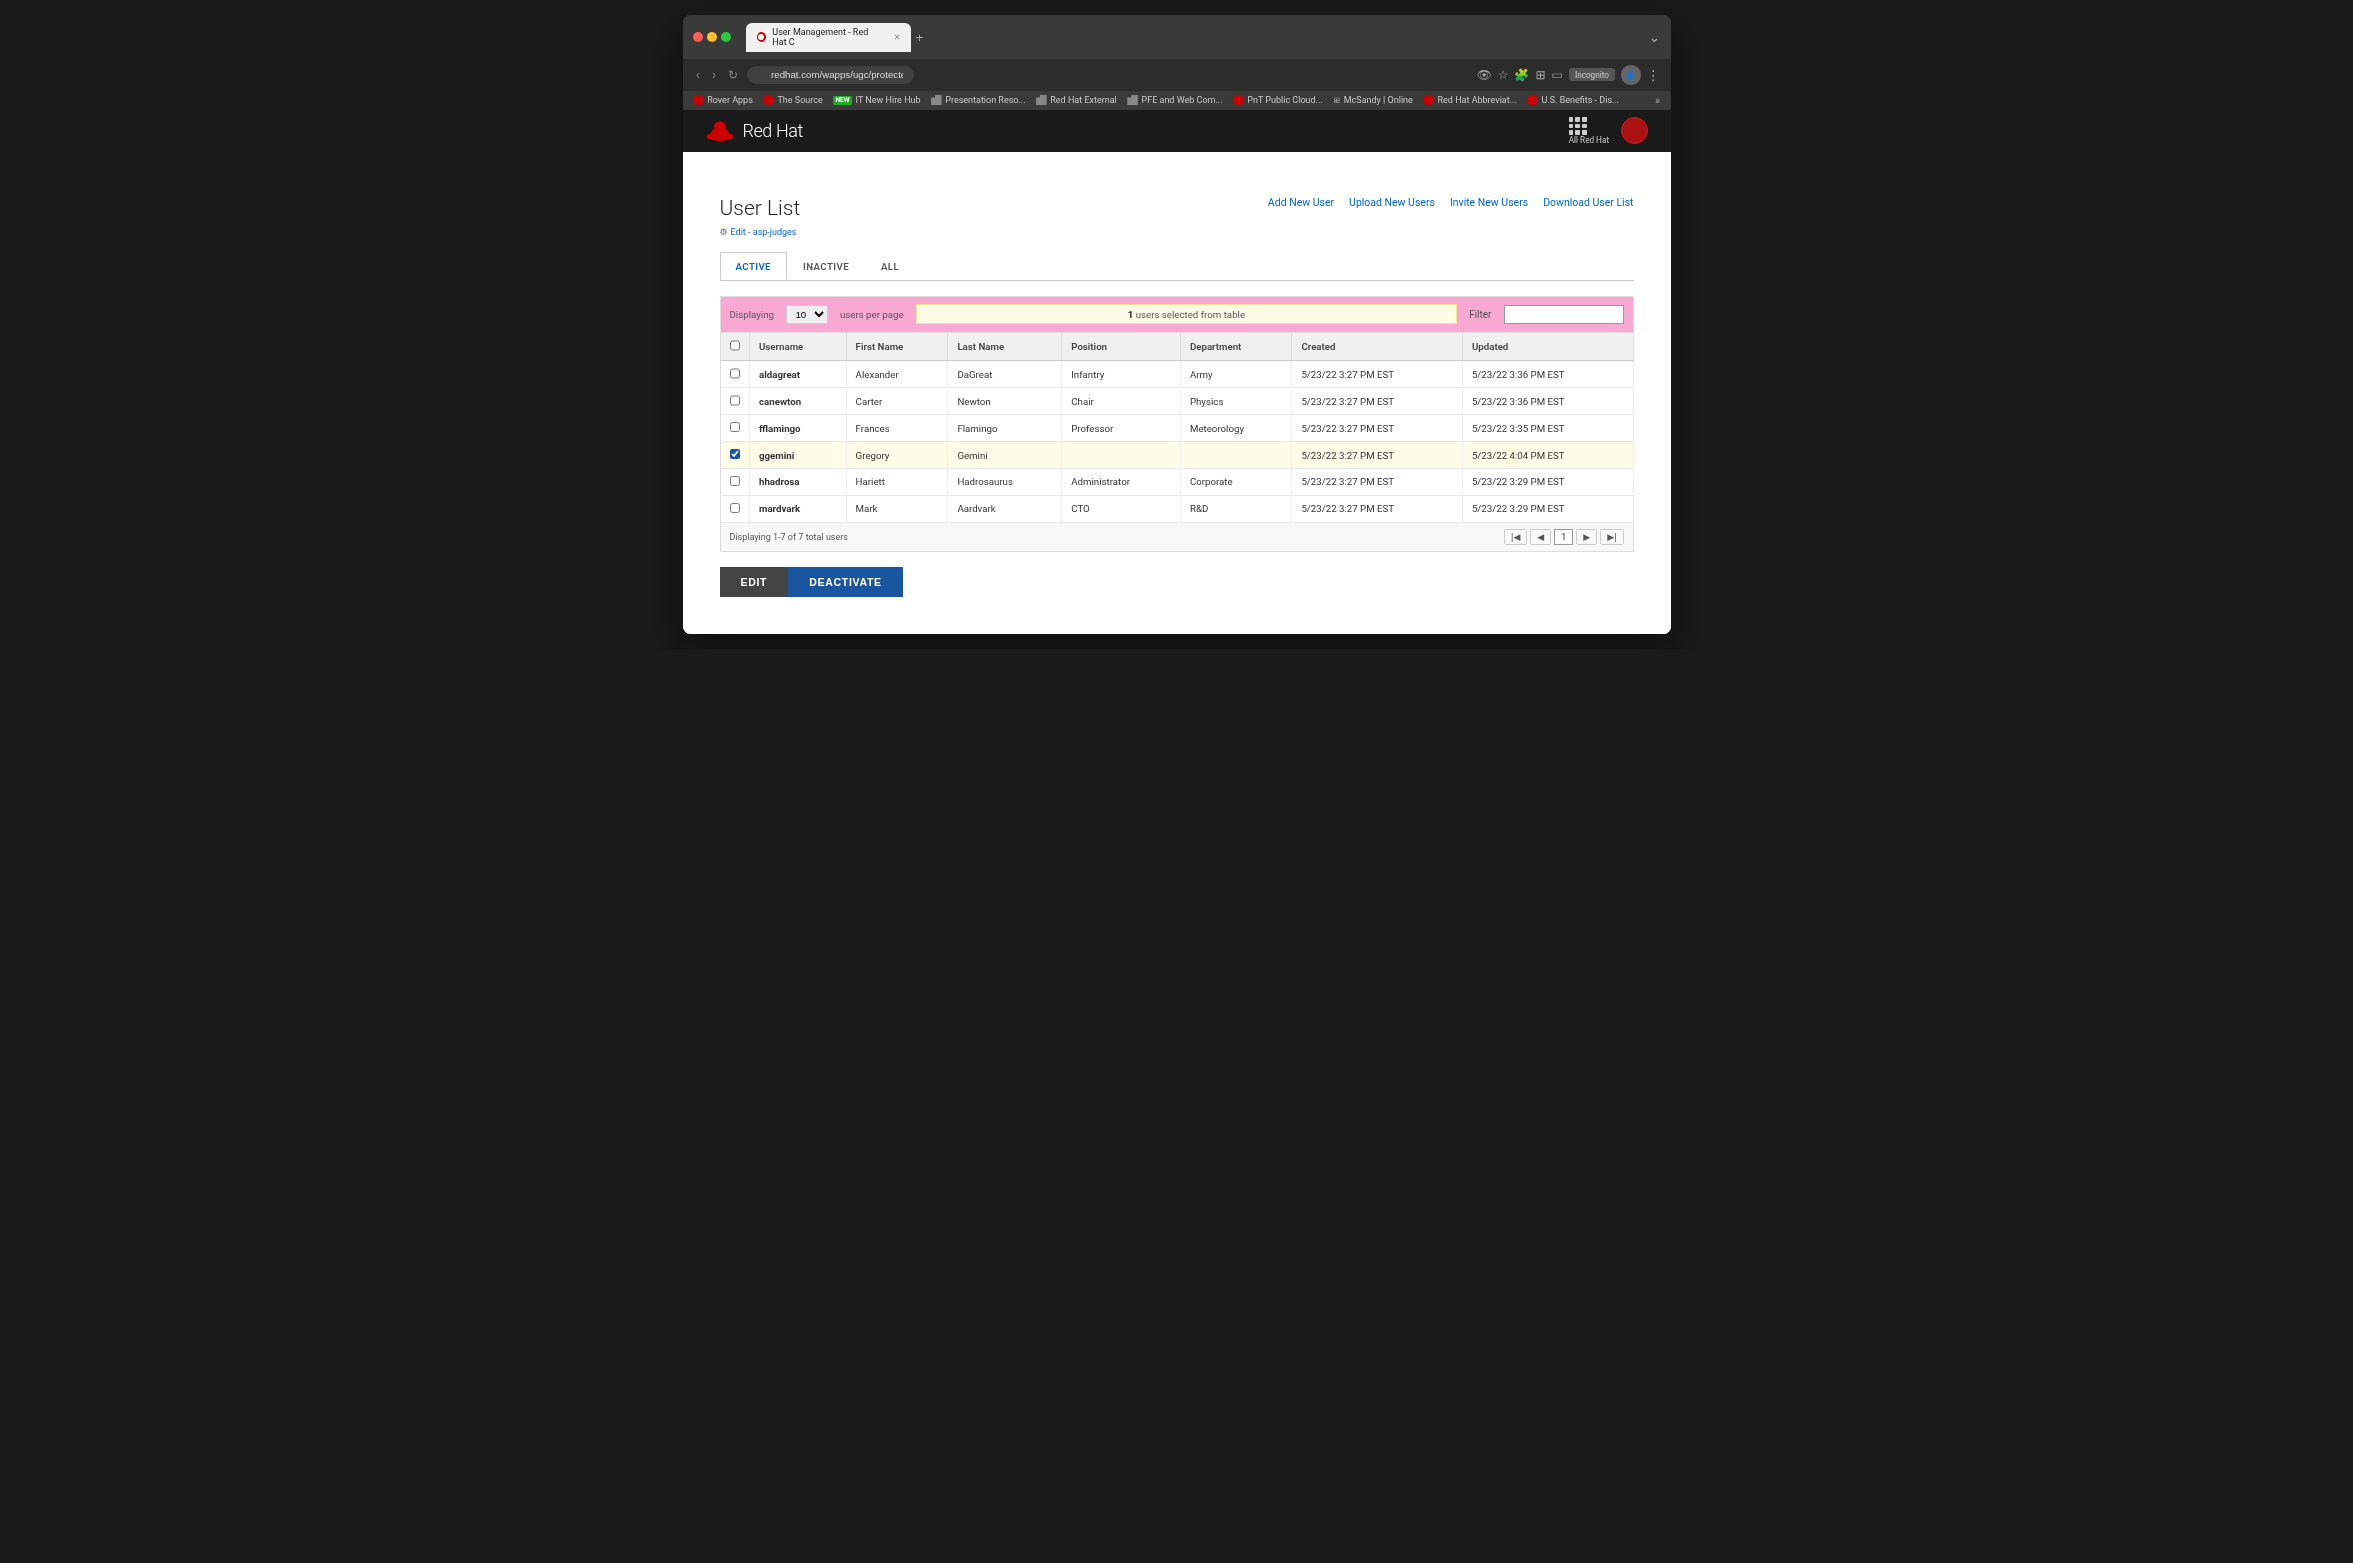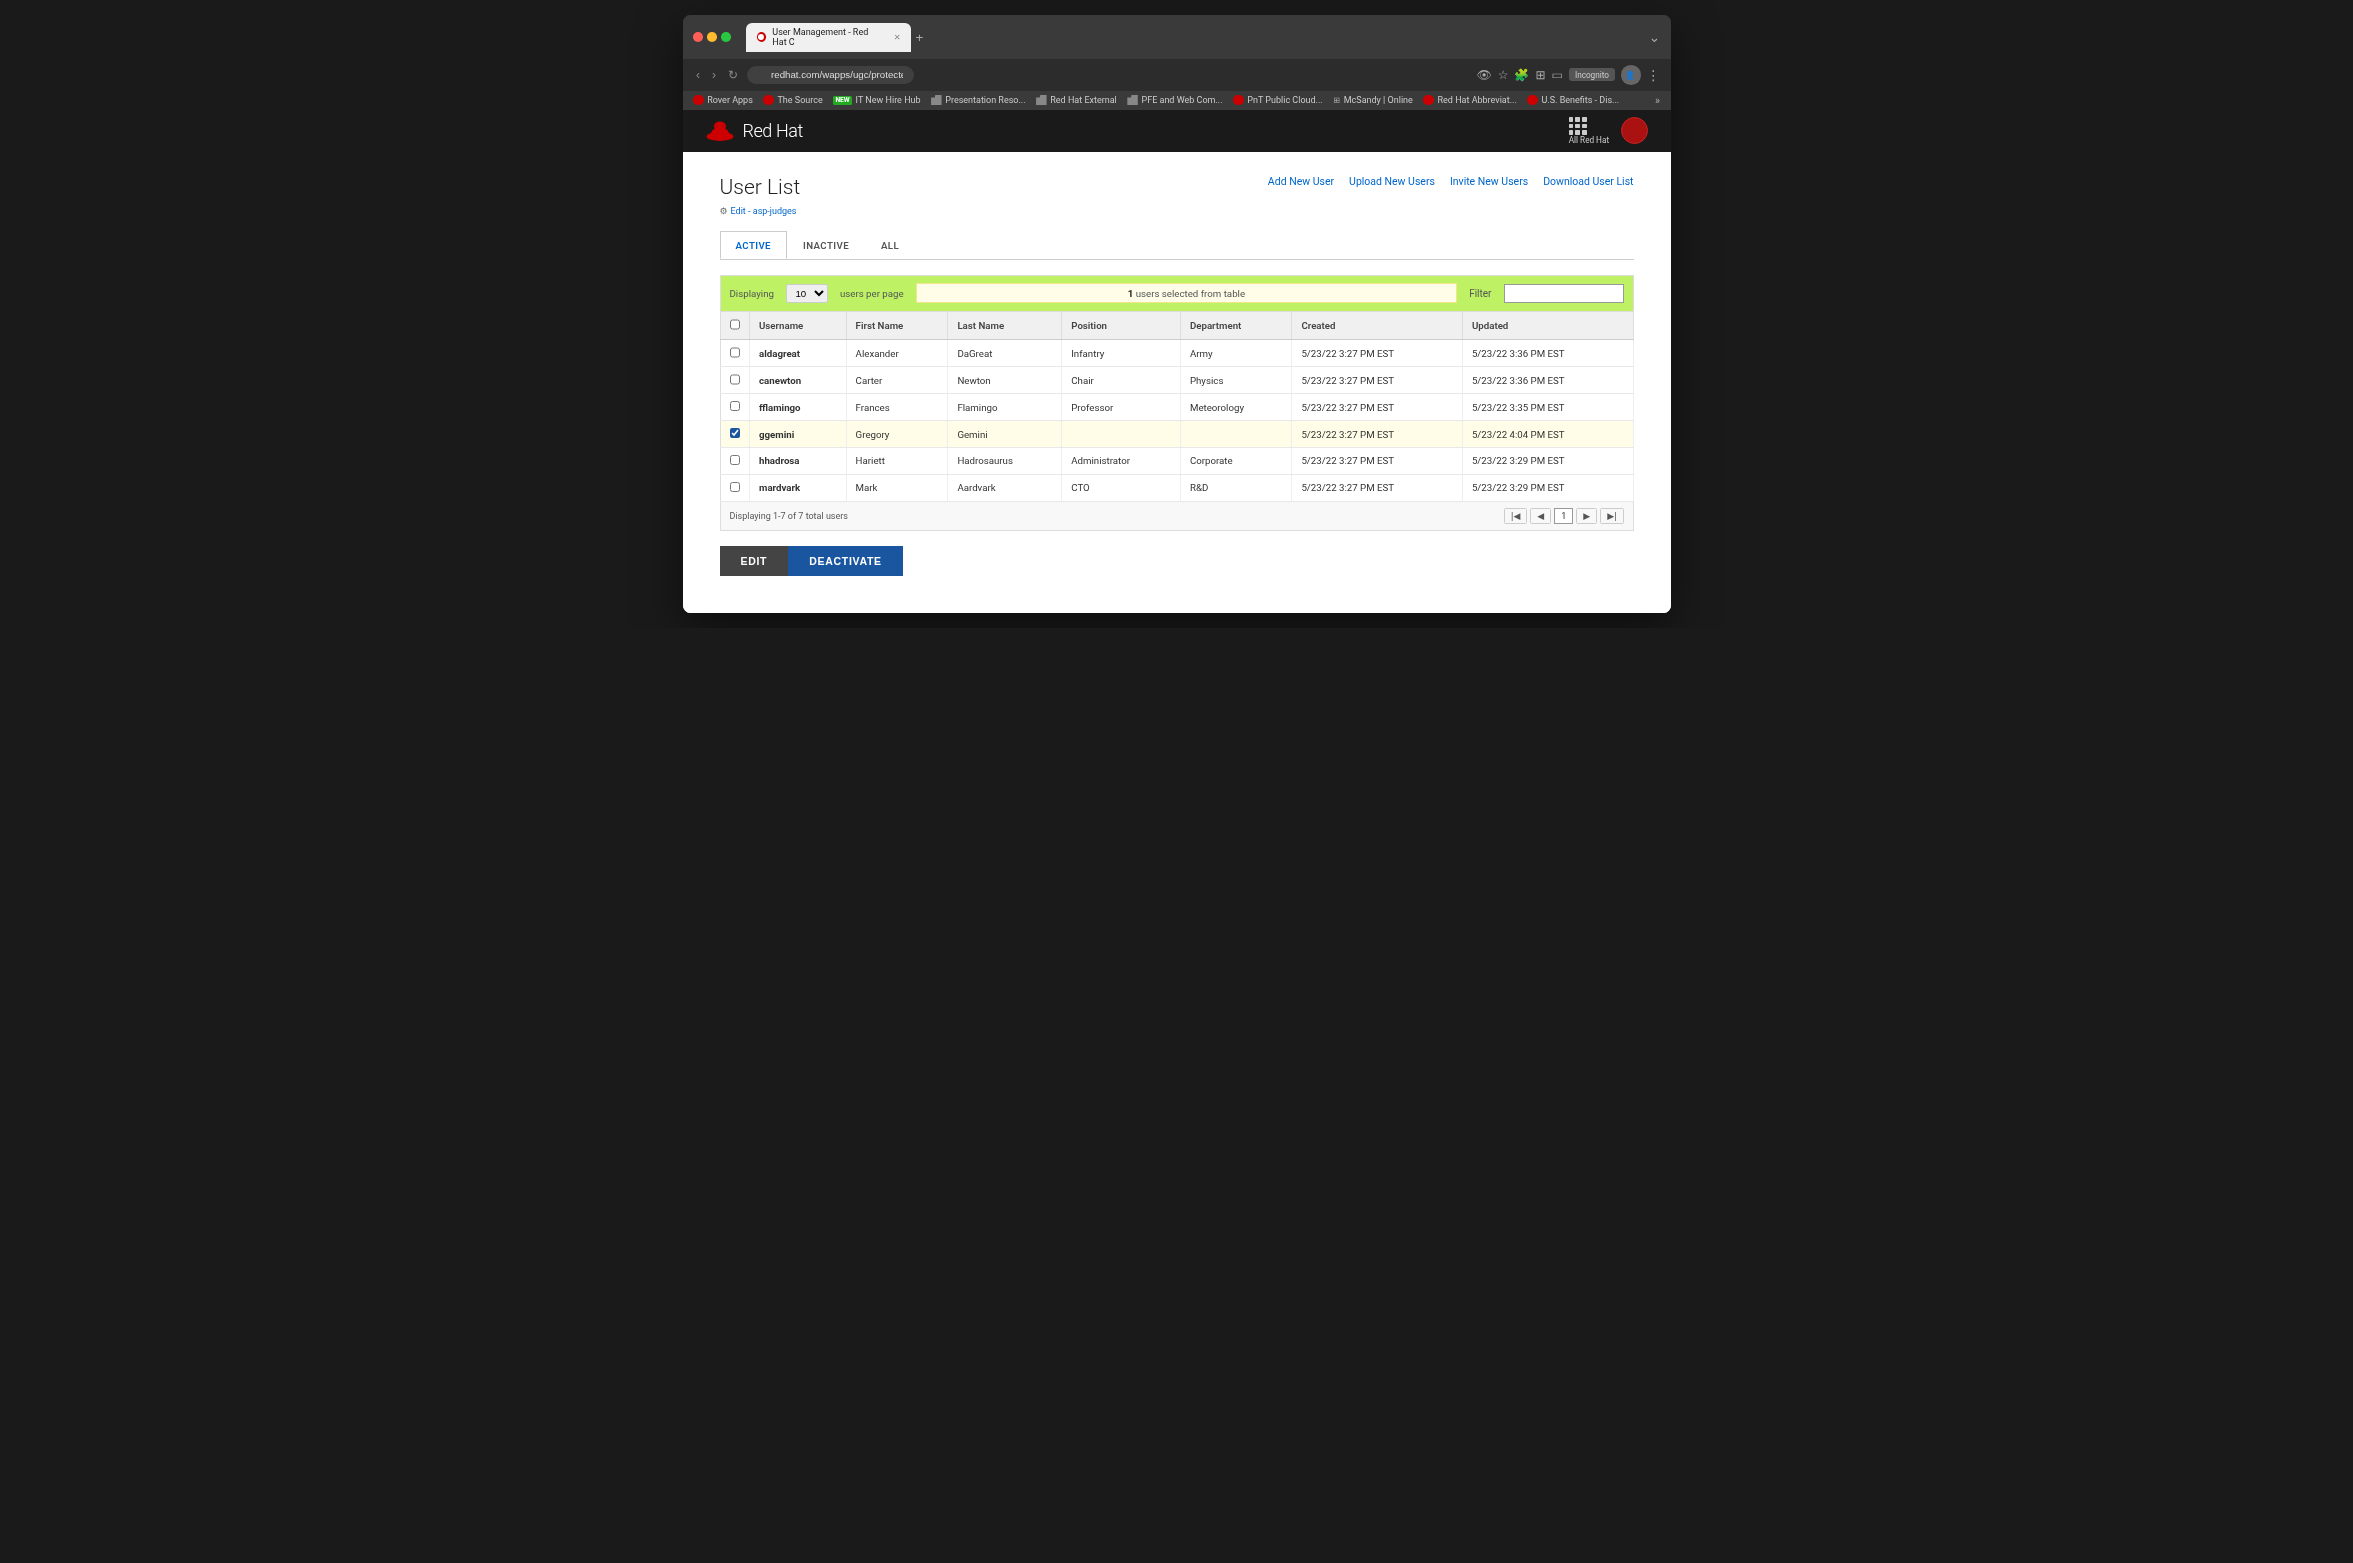--- a/index.html
+++ b/index.html
@@ -61,21 +61,21 @@
 
     .actions-row { display: flex; justify-content: flex-end; gap: 15px; margin-bottom: 12px; }
     .action-link { color: #06c; font-size: 10.5px; text-decoration: none; cursor: pointer; }
 
     
     .user-tabs { display: flex; border-bottom: 0.7px solid #ccc; margin-bottom: 15px; }
     .user-tab { padding: 7.5px 15px; font-size: 9.7px; font-weight: 600; letter-spacing: 0.4px; color: #555; cursor: pointer; border: 0.7px solid transparent; border-bottom: none; text-transform: uppercase; }
     .user-tab.active { color: #06c; border-color: #ccc; border-bottom: 0.7px solid white; margin-bottom: -0.7px; background: white; }
 
     
-    .table-controls { display: flex; align-items: center; gap: 12px; margin-bottom: 0; padding: 7.5px 9px; background: #bef264; border: 0.7px solid #ddd; border-bottom: none; }
+    .table-controls { display: flex; align-items: center; gap: 12px; margin-bottom: 0; padding: 7.5px 9px; background: #f9a8d4; border: 0.7px solid #ddd; border-bottom: none; }
     .displaying-text { color: #555; font-size: 9.7px; }
     .per-page-select { border: 0.7px solid #ccc; padding: 2.2px 4.5px; font-size: 9.7px; border-radius: 2.2px; }
     .selected-notice { background: #fffde7; border: 0.7px solid #f0e68c; padding: 3.7px 12px; font-size: 9.7px; color: #555; flex: 1; text-align: center; }
     .selected-notice strong { color: #222; }
     .filter-label { color: #555; font-size: 10px; margin-left: auto; }
     .filter-input { border: 0.7px solid #999; padding: 3px 6px; font-size: 9.7px; width: 120px; outline: none; }
 
     
     .user-table { width: 100%; border-collapse: collapse; border: 0.7px solid #ddd; font-size: 9.7px; }
     .user-table th { background: #f0f0f0; padding: 7.5px 9px; text-align: left; color: #444; font-weight: 600; border-bottom: 1.5px solid #ccc; border-right: 0.7px solid #ddd; }
@@ -211,21 +211,21 @@
               <div class="rh-grid-dot"></div>
           </div>
           <div class="all-red-hat">All Red Hat</div>
         </div>
         <div class="rh-user-avatar" style="width:27px;height:27px;border-radius:50%;background:#aa1111;border:1.5px solid #cc2222;"></div>
       </div>
     </div>
 
     <div class="main-area">
 
-      <div style="display:flex;justify-content:space-between;align-items:flex-start;margin-bottom:3px;">
+      <div style="display:flex;justify-content:space-between;align-items:flex-start;margin-bottom:3px;margin-top:21px;">
         <h1 class="page-title">User List</h1>
         <div class="actions-row">
           <a class="action-link">Add New User</a>
           <a class="action-link">Upload New Users</a>
           <a class="action-link">Invite New Users</a>
           <a class="action-link">Download User List</a>
         </div>
       </div>
 
       <div class="edit-link">

